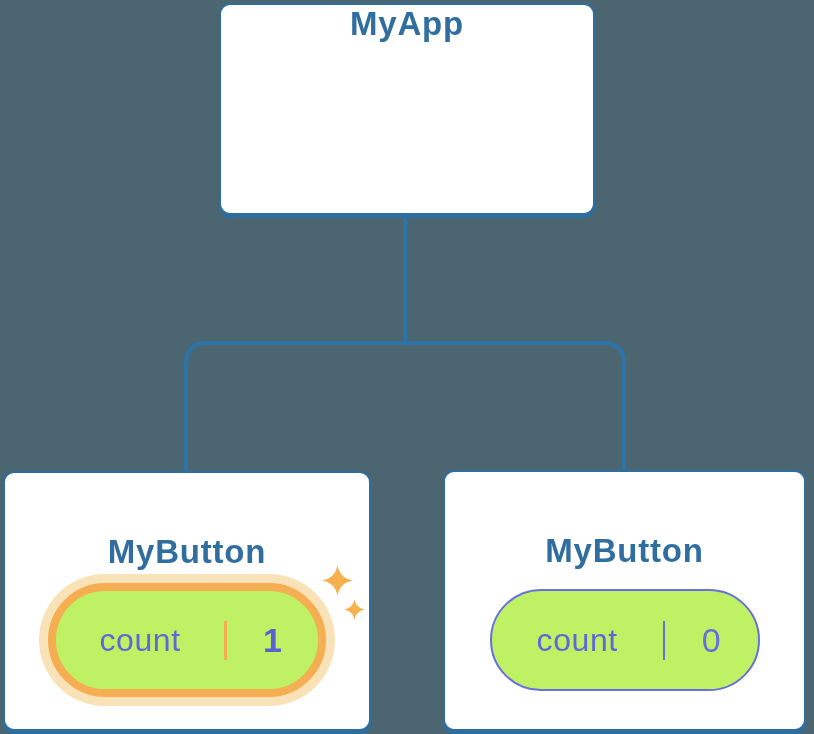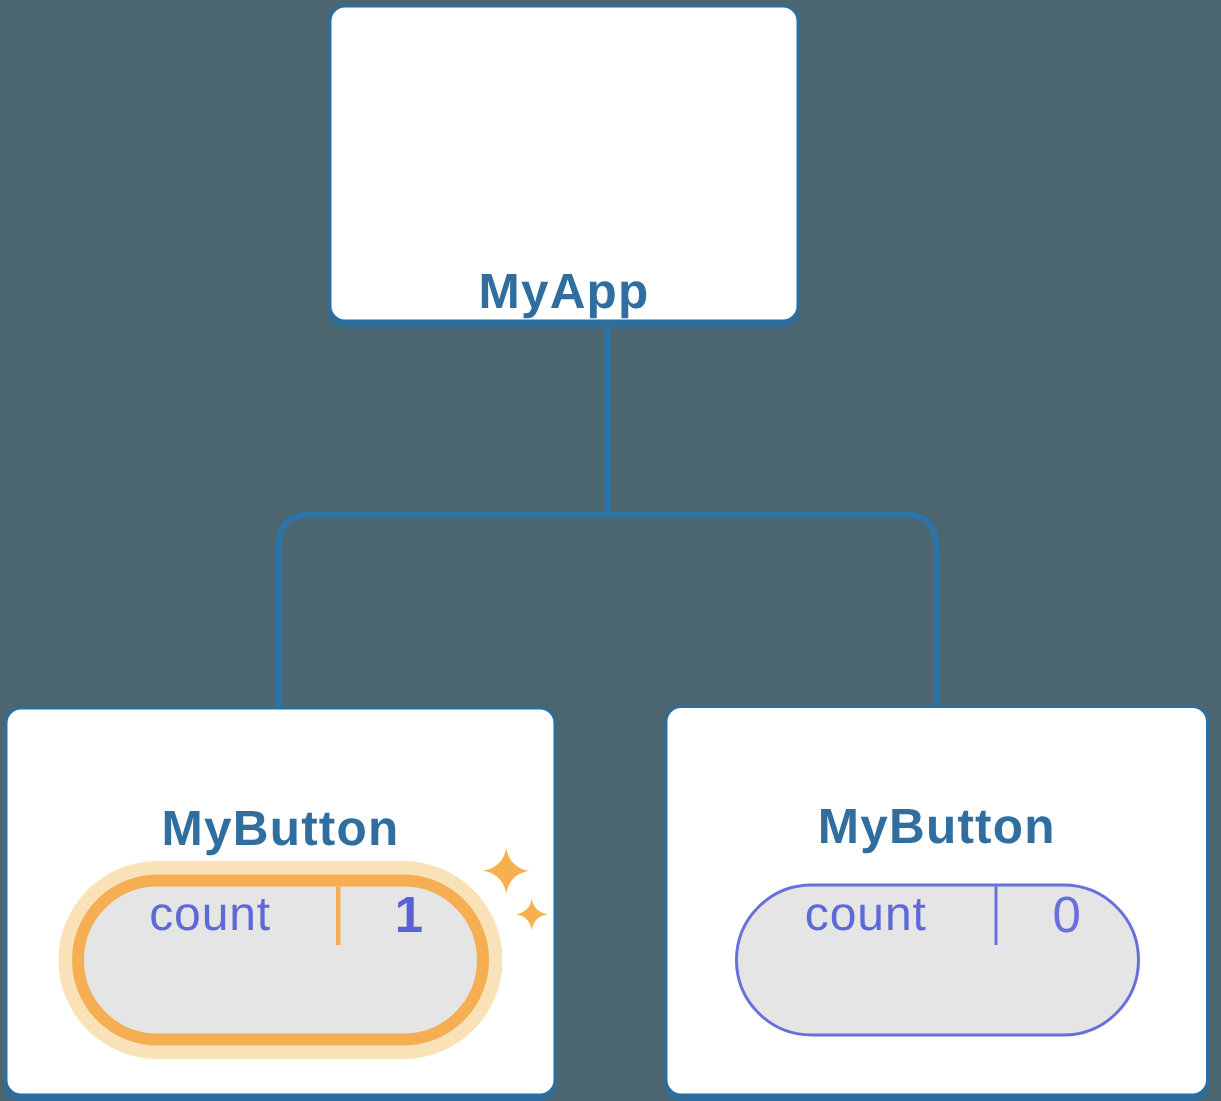--- a/index.html
+++ b/index.html
@@ -22,23 +22,23 @@
   .node {
     position: absolute;
     background: #ffffff;
     border: 2px solid #2E6E9E;
     border-radius: 11px;
     box-shadow: 0 3px 0 0 #2E6E9E;
     box-sizing: border-box;
   }
   .node-root {
     left: 219px; top: 3px;
-    width: 314px; height: 212px;
+    width: 376px; height: 212px;
     display: flex;
-    align-items: flex-end;
+    align-items: flex-start;
     justify-content: center;
   }
   .node-child-left {
     left: 3px; top: 471px;
     width: 368px; height: 260px;
   }
   .node-child-right {
     left: 443px; top: 470px;
     width: 363px; height: 261px;
   }
@@ -51,23 +51,23 @@
   }
   .child-title {
     position: absolute;
     left: 0; right: 0;
     top: 60px;
   }
   .pill {
     position: absolute;
     left: 50%;
     transform: translateX(-50%);
-    background: #e5e5e5;
+    background: #bef264;
     display: flex;
-    align-items: flex-start;
+    align-items: center;
     box-sizing: border-box;
   }
   .pill-normal {
     top: 117px;
     width: 270px; height: 102px;
     border: 2px solid #6770DB;
     border-radius: 51px;
   }
   .pill-highlight {
     top: 110px;

